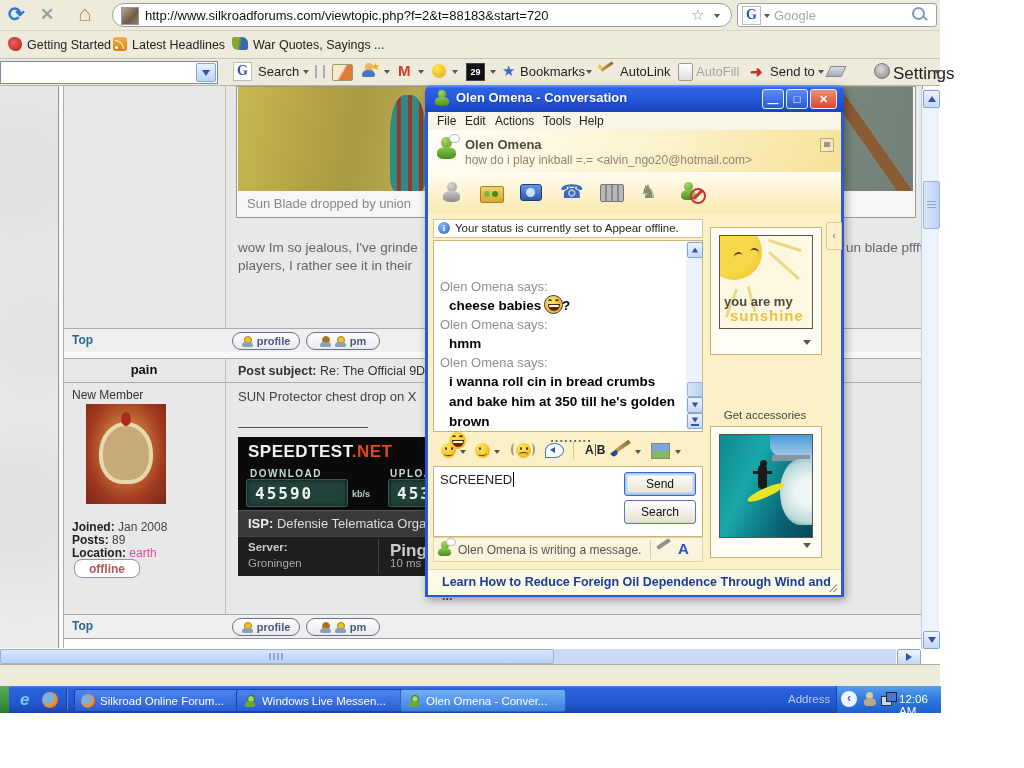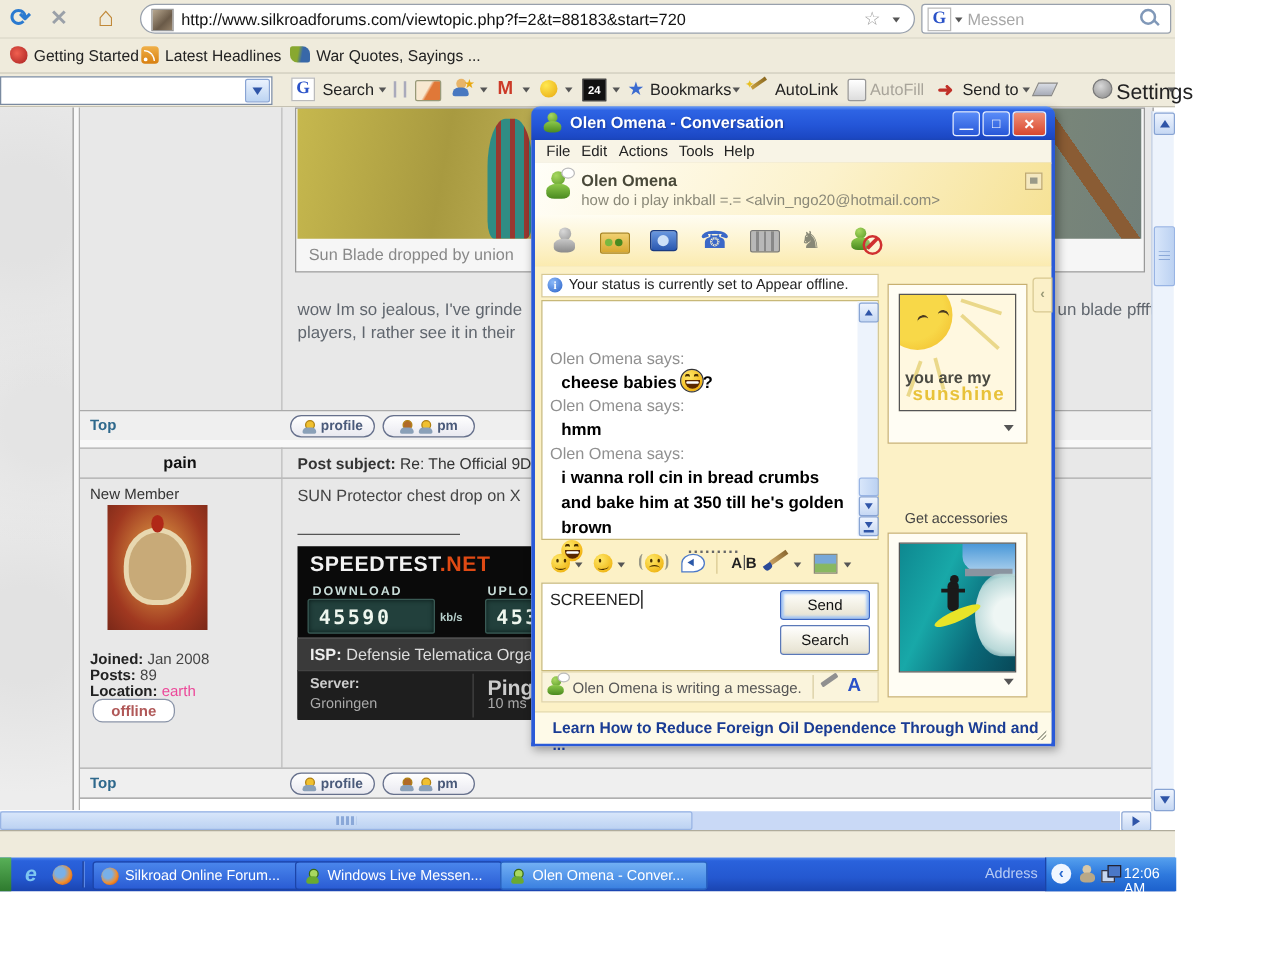--- a/index.html
+++ b/index.html
@@ -92,21 +92,21 @@
     <div class="abs" style="left:78px;top:1px;font-size:22px;color:#c08838;">⌂</div>
     <div class="abs urlbox" style="left:112px;top:3px;width:618px;height:22px;">
       <div class="abs" style="left:8px;top:3px;width:16px;height:16px;border:1px solid #999;background:linear-gradient(135deg,#b8a890,#6a5a48 60%,#938068);"></div>
       <div class="abs" style="left:32px;top:4px;font-size:13px;color:#111;white-space:nowrap;">http://www.silkroadforums.com/viewtopic.php?f=2&amp;t=88183&amp;start=720</div>
       <div class="abs" style="left:578px;top:2px;font-size:15px;color:#999;">☆</div>
       <div class="abs ddarrow" style="left:601px;top:10px;"></div>
     </div>
     <div class="abs gbox" style="left:737px;top:3px;width:198px;height:22px;">
       <div class="abs" style="left:4px;top:2px;width:17px;height:17px;border:1px solid #bbb;text-align:center;font-family:'Liberation Serif',serif;font-weight:bold;font-size:14px;color:#2a52c8;">G</div>
       <div class="abs ddarrow" style="left:26px;top:10px;"></div>
-      <div class="abs graytxt" style="left:36px;top:4px;font-size:13px;color:#a8a8a8;">Messen</div>
+      <div class="abs graytxt" style="left:36px;top:4px;font-size:13px;color:#a8a8a8;">Google</div>
       <div class="abs" style="left:174px;top:3px;width:9px;height:9px;border:2px solid #8098b8;border-radius:50%;"></div>
       <div class="abs" style="left:184px;top:13px;width:6px;height:2px;background:#8098b8;transform:rotate(45deg);"></div>
     </div>
   </div>
 
   <div class="abs bar" style="left:0;top:31px;width:940px;height:27px;border-bottom:1px solid #c8c4b4;">
     <div class="abs" style="left:8px;top:6px;width:14px;height:14px;border-radius:45% 55% 50% 60%;background:radial-gradient(circle at 40% 40%,#f06050,#a82020);"></div>
     <div class="abs" style="left:27px;top:7px;font-size:12.5px;">Getting Started</div>
     <div class="abs" style="left:113px;top:6px;width:14px;height:14px;border-radius:3px;background:linear-gradient(#f0b048,#d88010);">
       <div class="abs" style="left:2px;bottom:2px;width:3px;height:3px;border-radius:50%;background:#fff;"></div>
@@ -131,21 +131,21 @@
     <div class="abs" style="left:362px;top:4px;width:16px;height:16px;">
       <div class="abs" style="left:3px;top:0;width:8px;height:8px;border-radius:50%;background:#e8b468;"></div>
       <div class="abs" style="left:0;top:7px;width:13px;height:7px;border-radius:5px 5px 2px 2px;background:#4878c0;"></div>
       <div class="abs" style="right:-2px;top:-2px;color:#e8a810;font-size:10px;">★</div>
     </div>
     <div class="abs ddarrow" style="left:384px;top:11px;"></div>
     <div class="abs" style="left:398px;top:3px;font-size:15px;font-weight:bold;color:#cc3a28;">M</div>
     <div class="abs ddarrow" style="left:418px;top:11px;"></div>
     <div class="abs" style="left:432px;top:5px;width:14px;height:14px;border-radius:50%;background:radial-gradient(circle at 35% 30%,#ffe850,#e8a810);"></div>
     <div class="abs ddarrow" style="left:452px;top:11px;"></div>
-    <div class="abs" style="left:466px;top:4px;width:17px;height:16px;background:#111;color:#fff;font-size:9px;font-weight:bold;text-align:center;line-height:16px;border:1px solid #444;">24</div>
+    <div class="abs" style="left:466px;top:4px;width:17px;height:16px;background:#111;color:#fff;font-size:9px;font-weight:bold;text-align:center;line-height:16px;border:1px solid #444;">29</div>
     <div class="abs ddarrow" style="left:490px;top:11px;"></div>
     <div class="abs" style="left:502px;top:3px;font-size:15px;color:#3a6ad0;">★</div>
     <div class="abs" style="left:520px;top:5px;font-size:13px;">Bookmarks</div>
     <div class="abs ddarrow" style="left:586px;top:11px;"></div>
     <div class="abs" style="left:600px;top:6px;width:14px;height:3px;background:linear-gradient(90deg,#c8a040,#8a6820);transform:rotate(-35deg);"></div>
     <div class="abs" style="left:596px;top:3px;color:#e8c020;font-size:9px;">✦</div>
     <div class="abs" style="left:620px;top:5px;font-size:13px;">AutoLink</div>
     <div class="abs" style="left:678px;top:4px;width:13px;height:16px;background:linear-gradient(#fff,#ddd);border:1px solid #999;border-radius:2px;"></div>
     <div class="abs" style="left:696px;top:5px;font-size:13px;color:#a8a49a;">AutoFill</div>
     <div class="abs" style="left:750px;top:4px;font-size:15px;font-weight:bold;color:#c03028;">➜</div>

